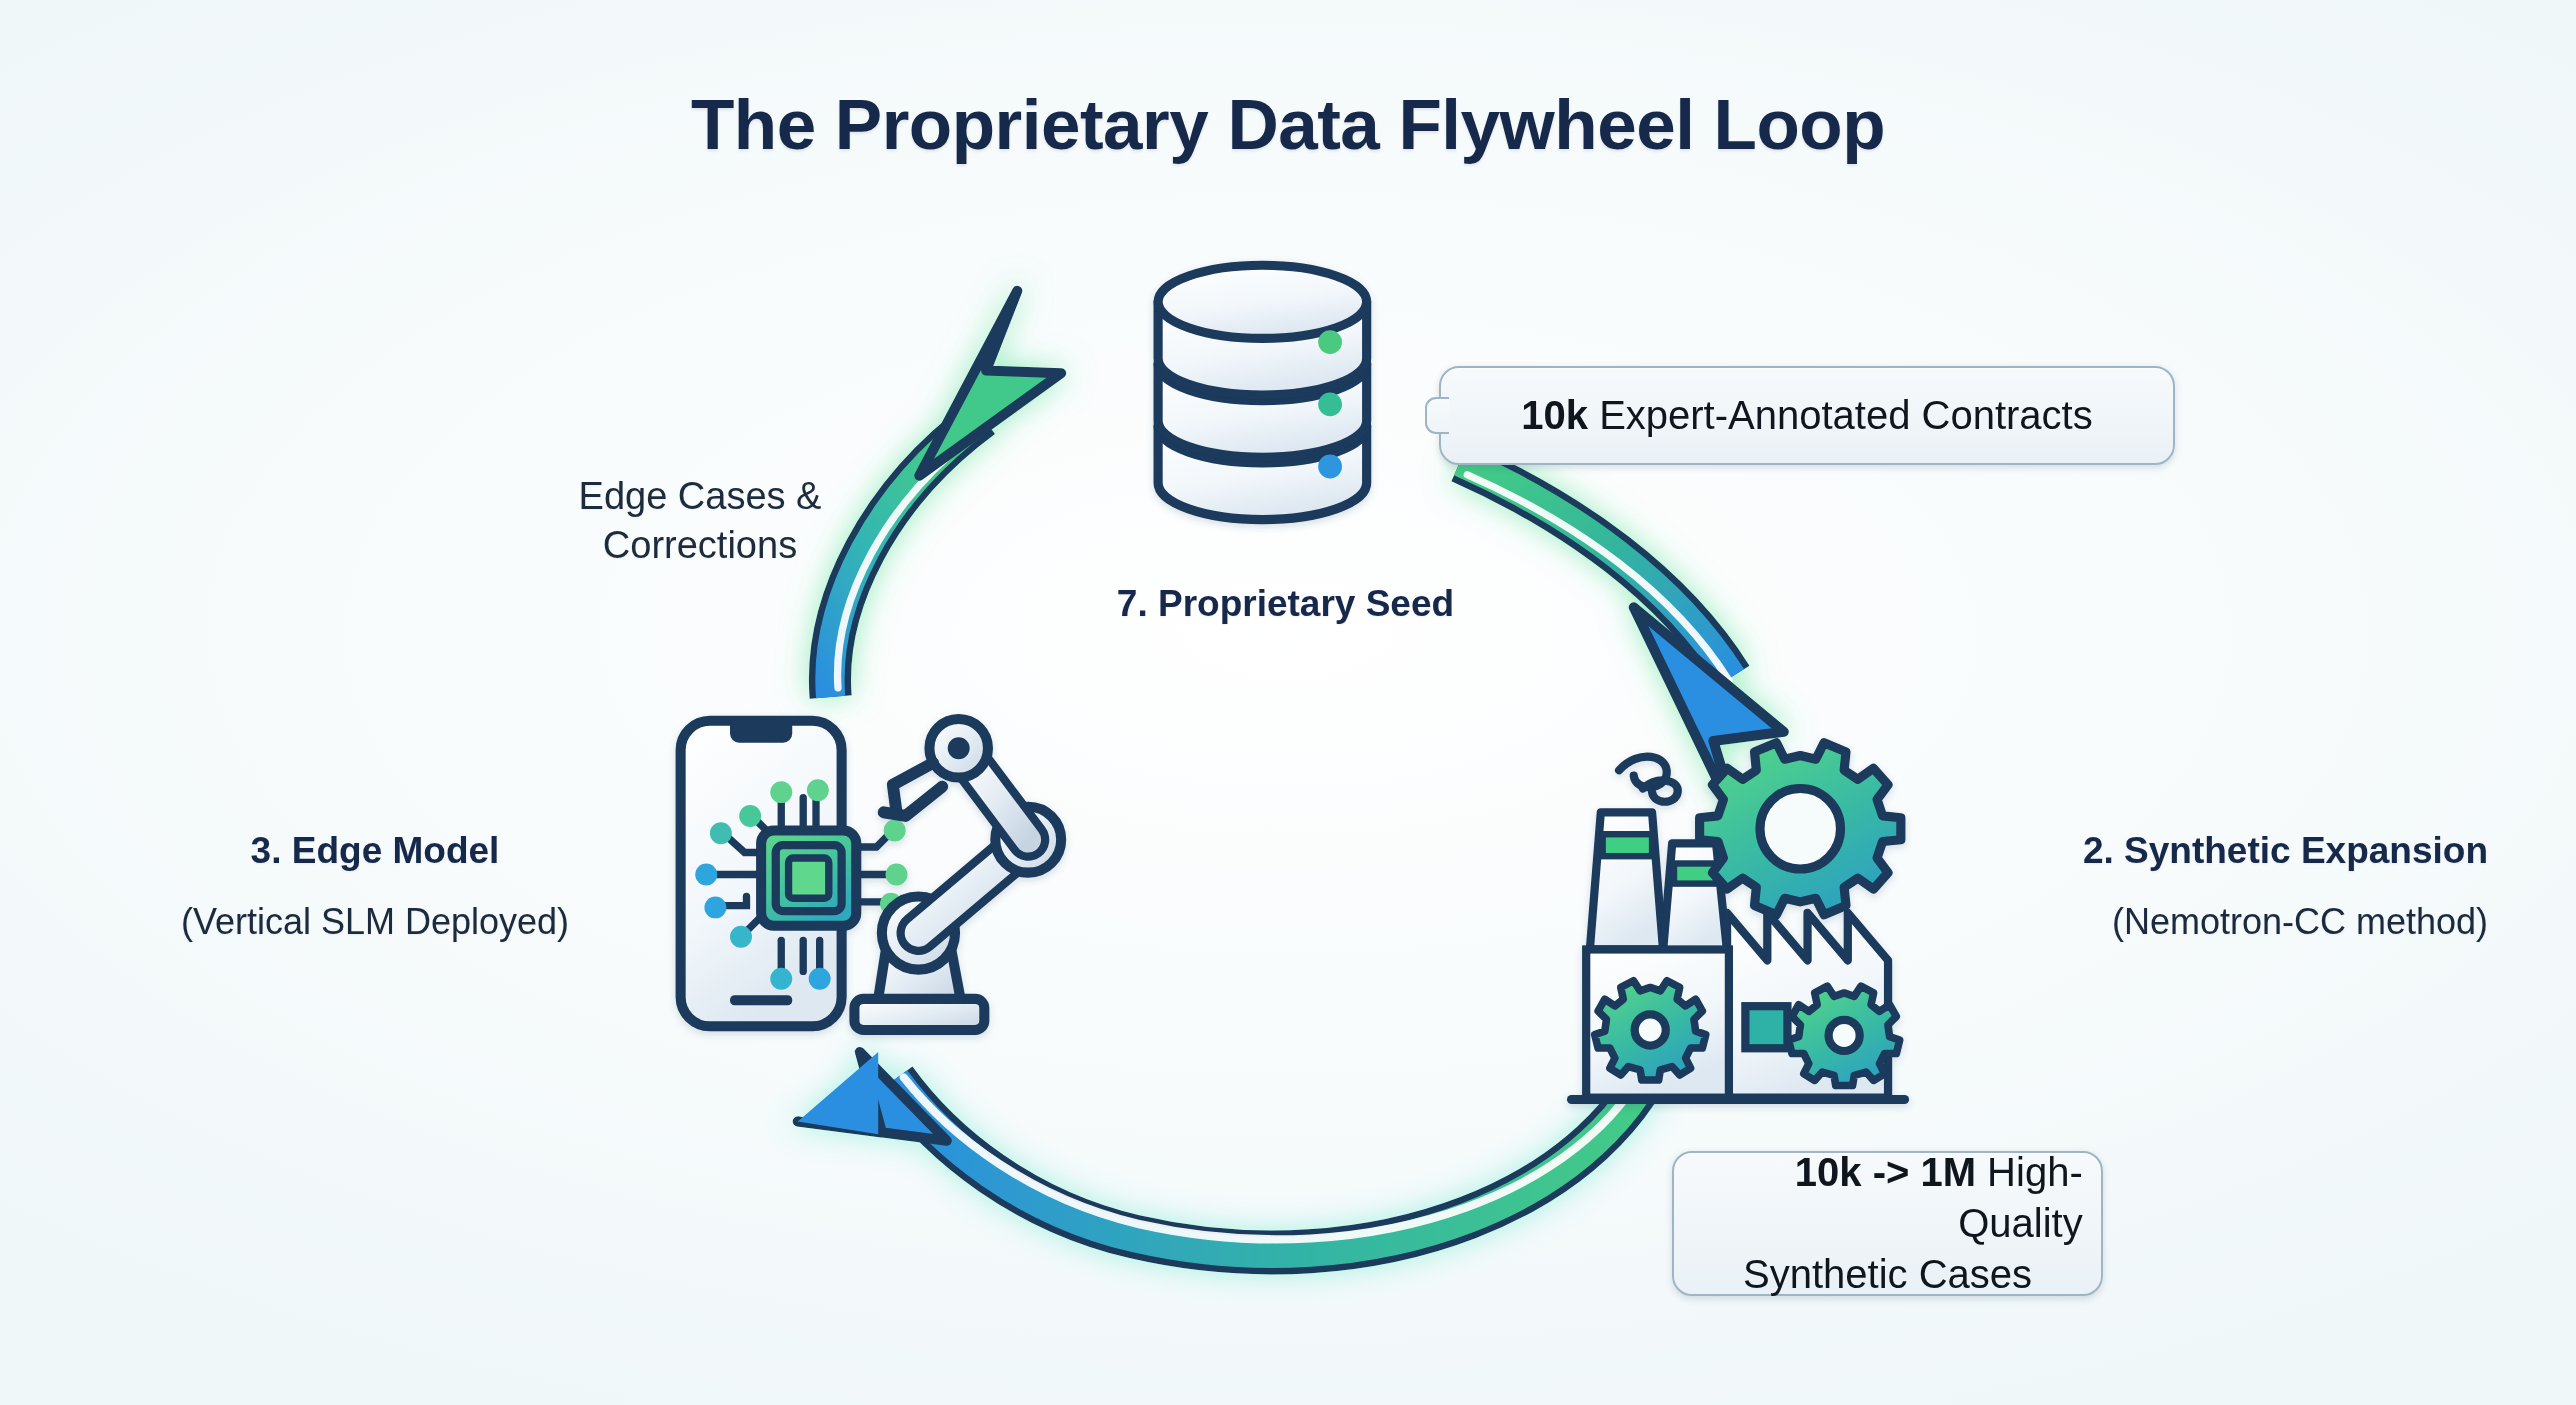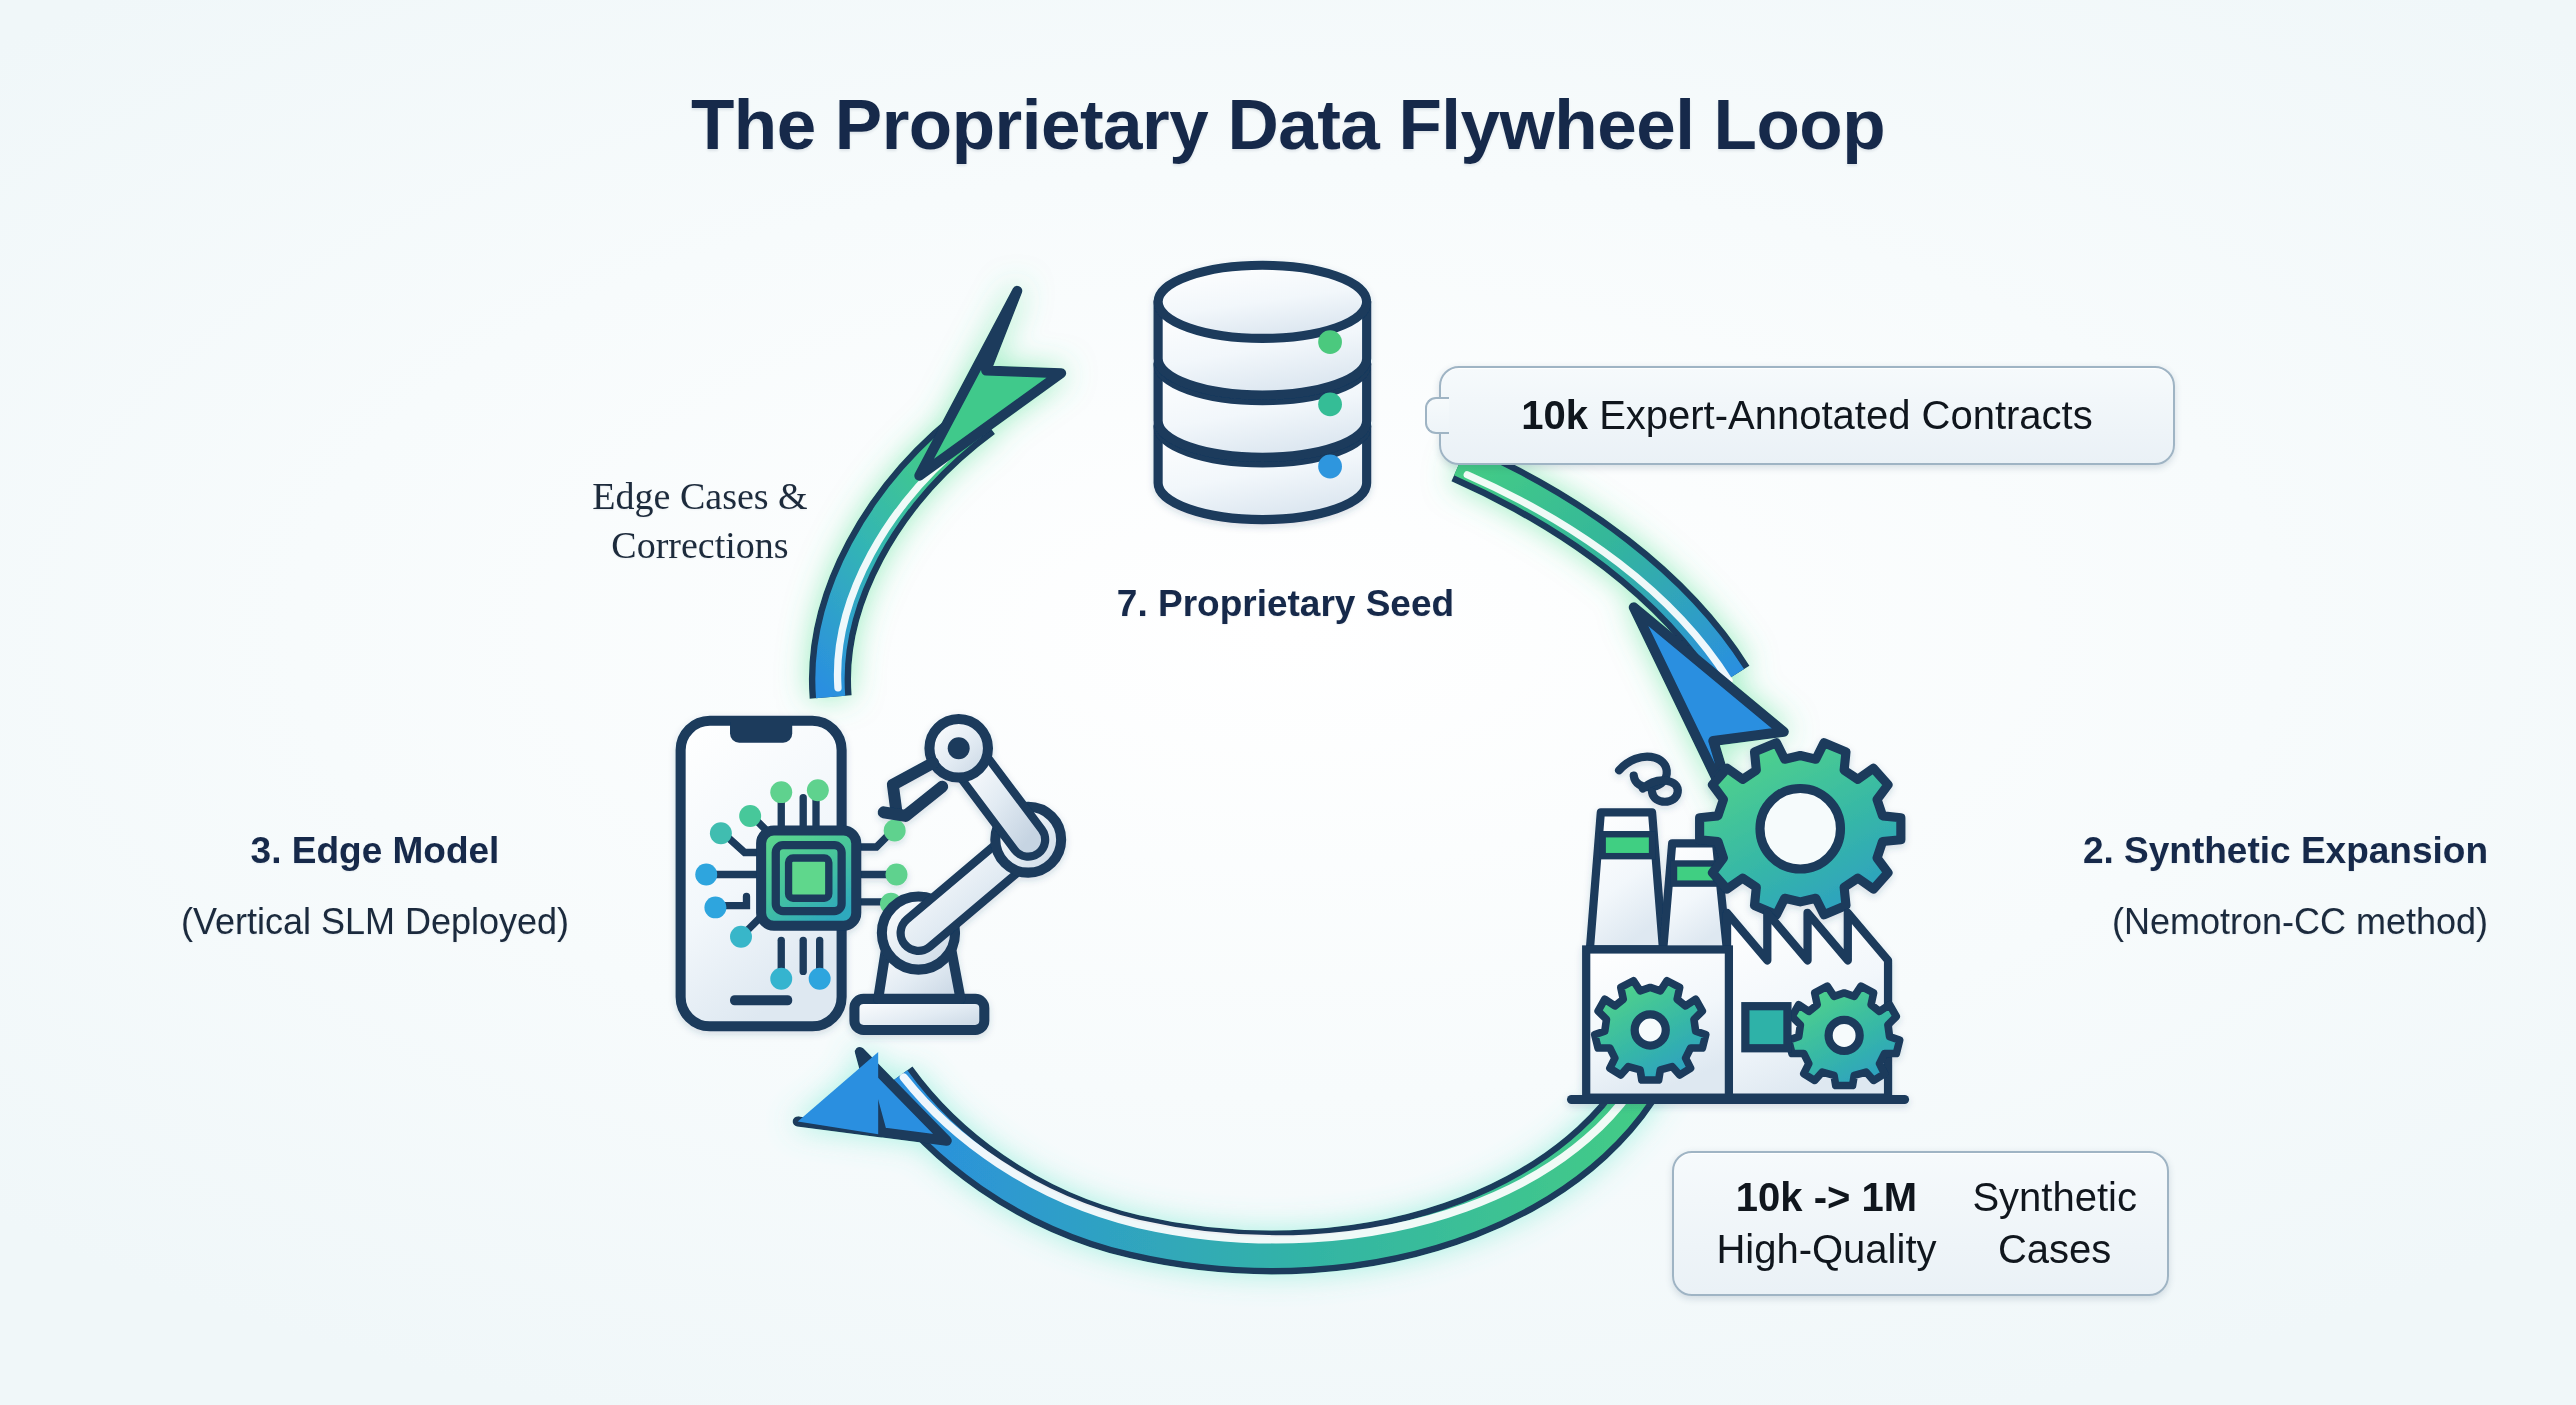--- a/index.html
+++ b/index.html
@@ -44,21 +44,20 @@
   #cap-edge{top:829px;left:64px;width:622px;text-align:center;}
 
   
   .flow-label{
     position:absolute;
     top:472px;left:508px;width:384px;
     text-align:center;
     font-size:38px;color:#1d2b3c;
     line-height:1.30;
     text-shadow:0 0.9px 1.8px rgba(25,45,75,.07);
-    font-family:Liberation Serif, serif;
   }
 
   
   .badge{
     position:absolute;
     background:linear-gradient(180deg,#f6fafc 0%,#eaf1f6 100%);
     border:2.7px solid #9fb4c4;
     border-radius:20px;
     box-shadow:0 2.7px 7.3px rgba(40,70,100,.16), inset 0 0.9px 0 rgba(255,255,255,.9);
     color:#10161d;
@@ -77,23 +76,23 @@
     content:"";position:absolute;left:-16.5px;top:29px;
     width:24px;height:37px;
     background:linear-gradient(180deg,#f6fafc 0%,#eef4f8 100%);
     border-left:2.7px solid #9fb4c4;
     border-top:2.7px solid #9fb4c4;
     border-bottom:2.7px solid #9fb4c4;
     border-radius:11px 0 0 11px;
     box-sizing:border-box;
   }
   #badge-tokens{
-    top:1151px;left:1672px;width:497px;height:145px;
+    top:1151px;left:1672px;width:431px;height:145px;
     font-size:40px;padding:0 18.3px;
-    flex-direction:row;line-height:1.28;text-align:center;
+    flex-direction:column;line-height:1.28;text-align:right;
   }
 </style>
 </head>
 <body>
 
 <div id="stage">
 
   <div class="title">The Proprietary Data Flywheel Loop</div>
 
   <svg id="canvas" viewBox="0 0 2816 1536">

